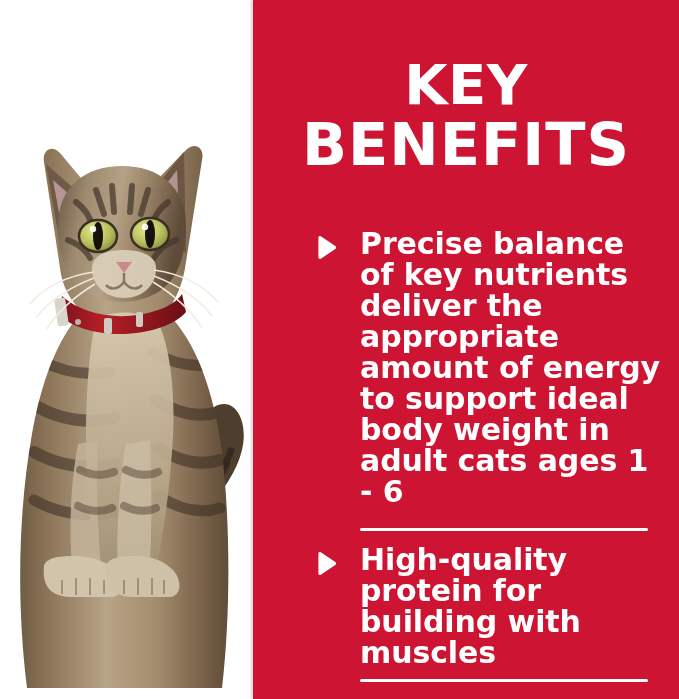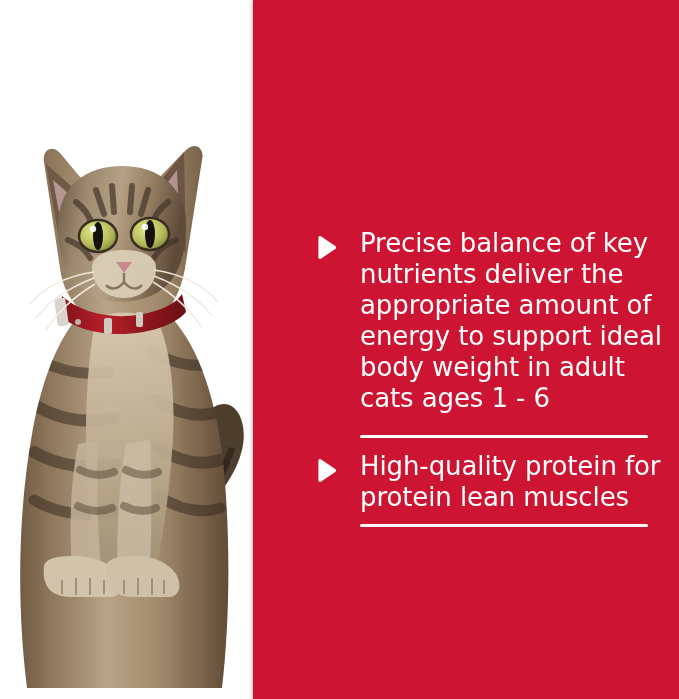--- a/index.html
+++ b/index.html
@@ -71,22 +71,22 @@
     padding-top: 7px;
   }
   .tri-icon {
     display: block;
     width: 25px; height: 25px;
   }
   .benefit-text {
     flex: 1 1 auto;
     color: #ffffff;
     font-family: "DejaVu Sans", sans-serif;
-    font-weight: normal;
-    font-size: 26px;
+    font-weight: bold;
+    font-size: 30px;
     line-height: 31px;
     letter-spacing: -0.1px;
   }
 
   .divider {
     height: 3px;
     background: #ffffff;
     margin: 11px 0 13px 47px;
     width: 288px;
     border-radius: 2px;
@@ -252,20 +252,24 @@
           <path d="M154 270 C182 274 204 286 218 302"></path>
           <path d="M154 276 C180 286 200 300 212 316"></path>
           <path d="M153 282 C176 296 192 312 202 328"></path>
         </g>
       </g>
     </svg>
   </div>
 
   <div class="red-panel">
 
+    <div class="panel-title">
+      <span>KEY</span>
+      <span class="line2">BENEFITS</span>
+    </div>
 
     <div class="benefits-list">
 
       <div class="benefit-row">
         <div class="marker-cell">
           <svg class="tri-icon" viewBox="0 0 24 24" aria-hidden="true">
             <path d="M5.2 2.6 C5.2 1.2 6.4 0.5 7.5 1.2 L21.4 10.6 C22.5 11.3 22.5 12.7 21.4 13.4 L7.5 22.8 C6.4 23.5 5.2 22.8 5.2 21.4 Z" fill="#ffffff"></path>
           </svg>
         </div>
         <div class="benefit-text">Precise balance of key nutrients deliver the appropriate amount of energy to support ideal body weight in adult cats ages 1 - 6</div>
@@ -273,21 +277,21 @@
 
       <div class="spacer-b1"></div>
       <div class="divider"></div>
 
       <div class="benefit-row">
         <div class="marker-cell">
           <svg class="tri-icon" viewBox="0 0 24 24" aria-hidden="true">
             <path d="M5.2 2.6 C5.2 1.2 6.4 0.5 7.5 1.2 L21.4 10.6 C22.5 11.3 22.5 12.7 21.4 13.4 L7.5 22.8 C6.4 23.5 5.2 22.8 5.2 21.4 Z" fill="#ffffff"></path>
           </svg>
         </div>
-        <div class="benefit-text">High-quality protein for protein lean muscles</div>
+        <div class="benefit-text">High-quality protein for building with muscles</div>
       </div>
 
       <div class="divider"></div>
 
 
     </div>
   </div>
 </div>
 
 </body></html>

